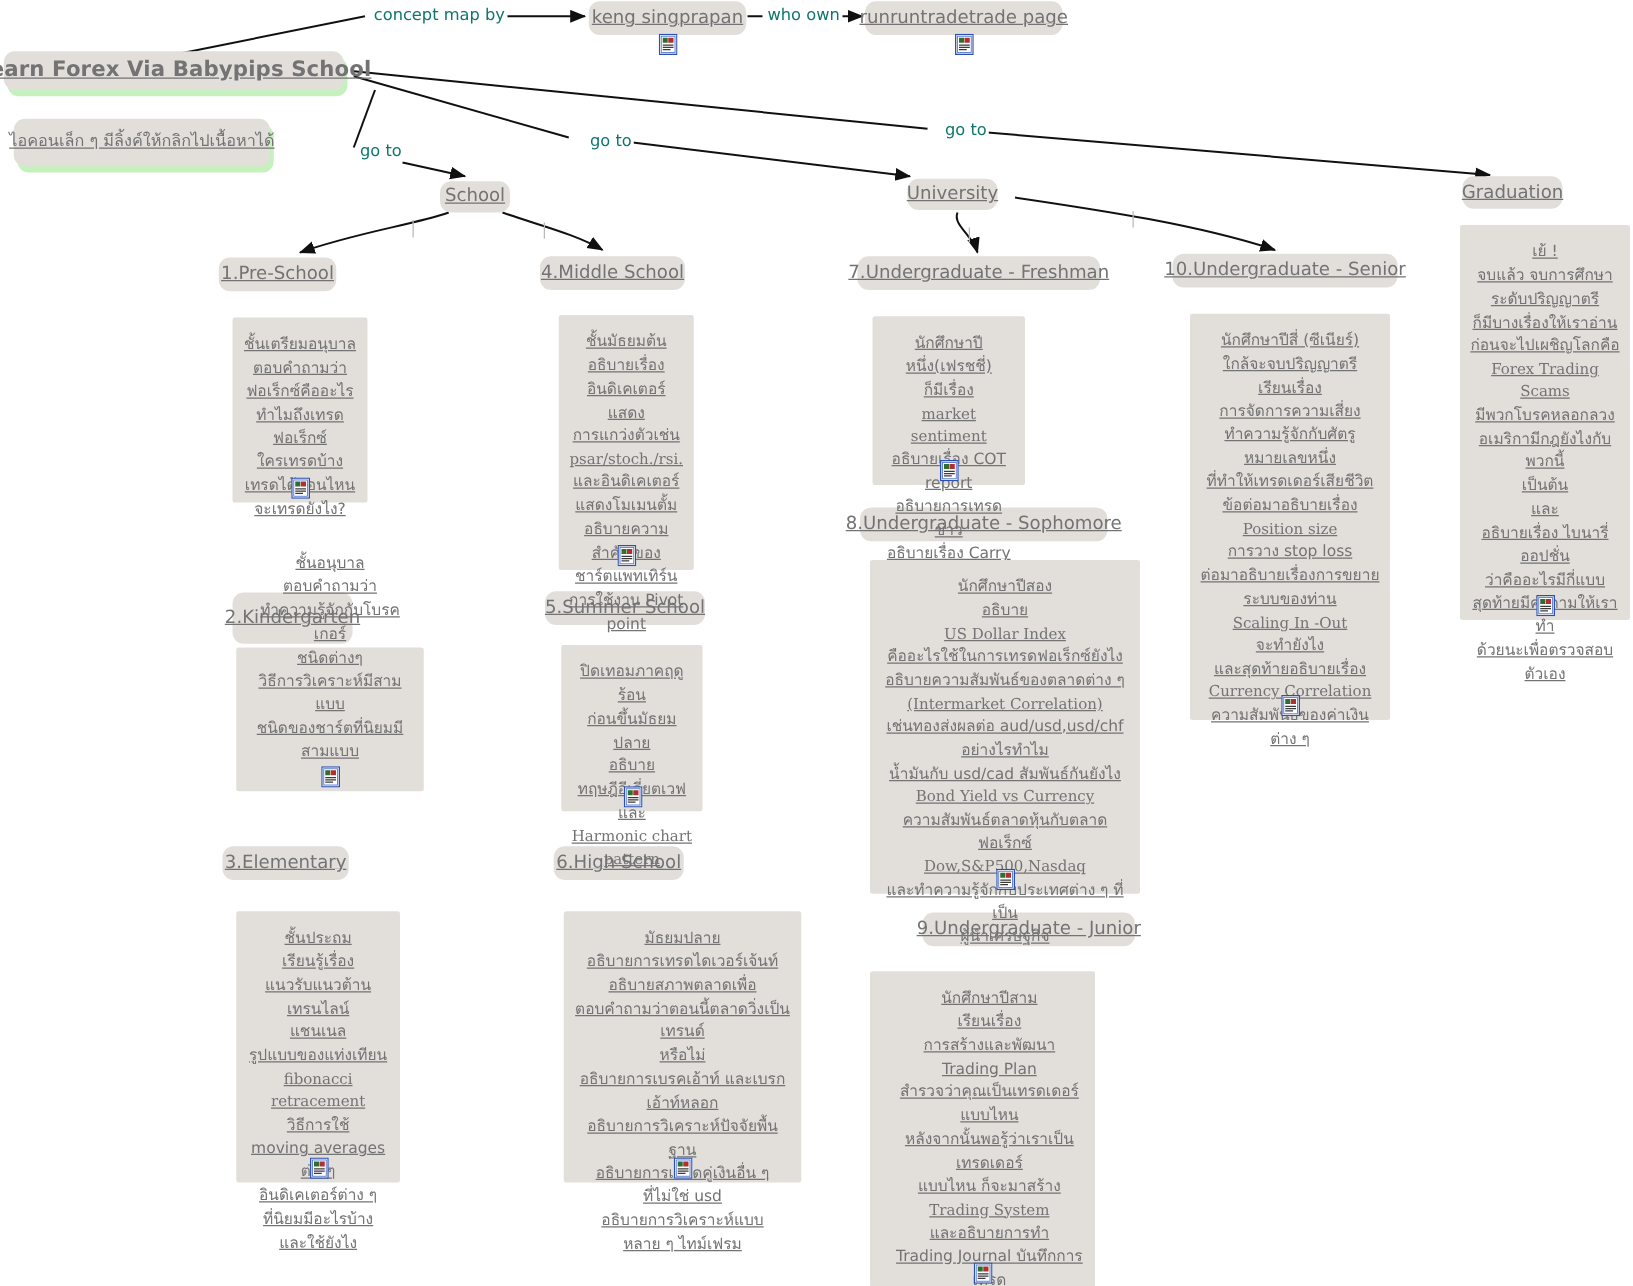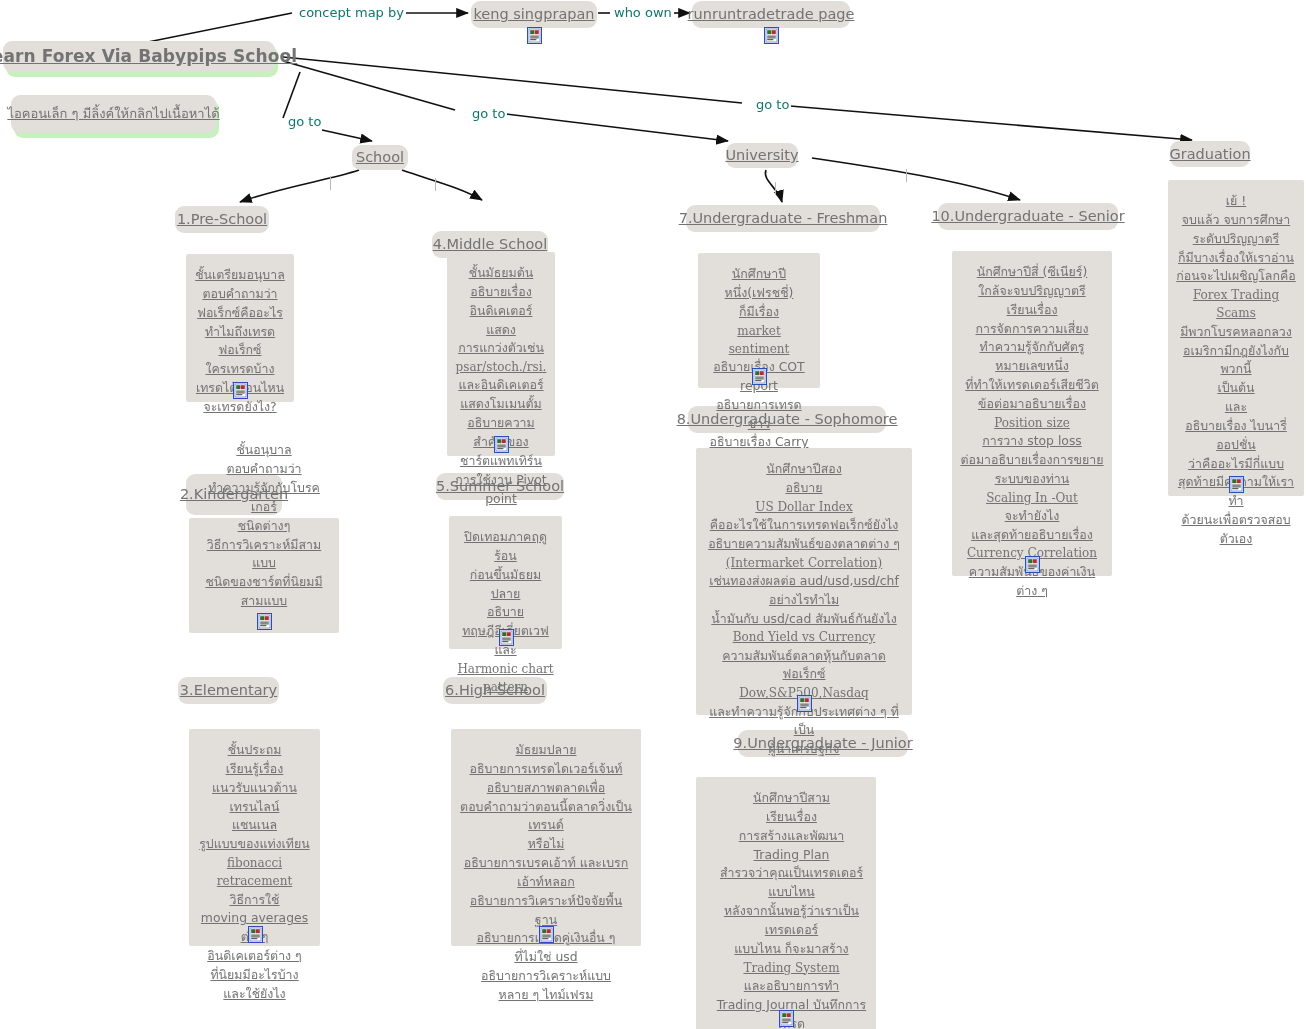--- a/index.html
+++ b/index.html
@@ -214,21 +214,21 @@
 
   <div class="node pill" style="left:175px;top:206px;width:94px;height:27px;">
     <span>1.Pre-School</span>
   </div>
   <div class="node pill" style="left:186px;top:474px;width:96px;height:41px;">
     <span>2.Kindergarten</span>
   </div>
   <div class="node pill" style="left:178px;top:677px;width:101px;height:27px;">
     <span>3.Elementary</span>
   </div>
-  <div class="node pill" style="left:432px;top:205px;width:116px;height:27px;margin-top:26px;">
+  <div class="node pill" style="left:432px;top:205px;width:116px;height:27px;">
     <span>4.Middle School</span>
   </div>
   <div class="node pill" style="left:436px;top:473px;width:128px;height:27px;">
     <span>5.Summer School</span>
   </div>
   <div class="node pill" style="left:443px;top:677px;width:104px;height:27px;">
     <span>6.High School</span>
   </div>
   <div class="node pill" style="left:686px;top:205px;width:194px;height:27px;">
     <span>7.Undergraduate - Freshman</span>

